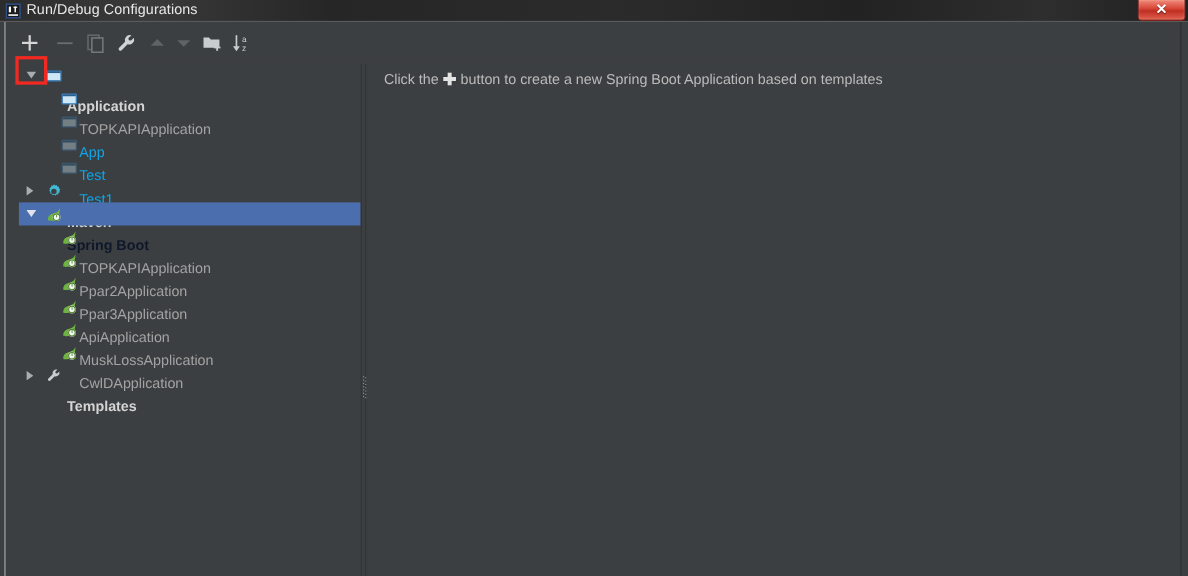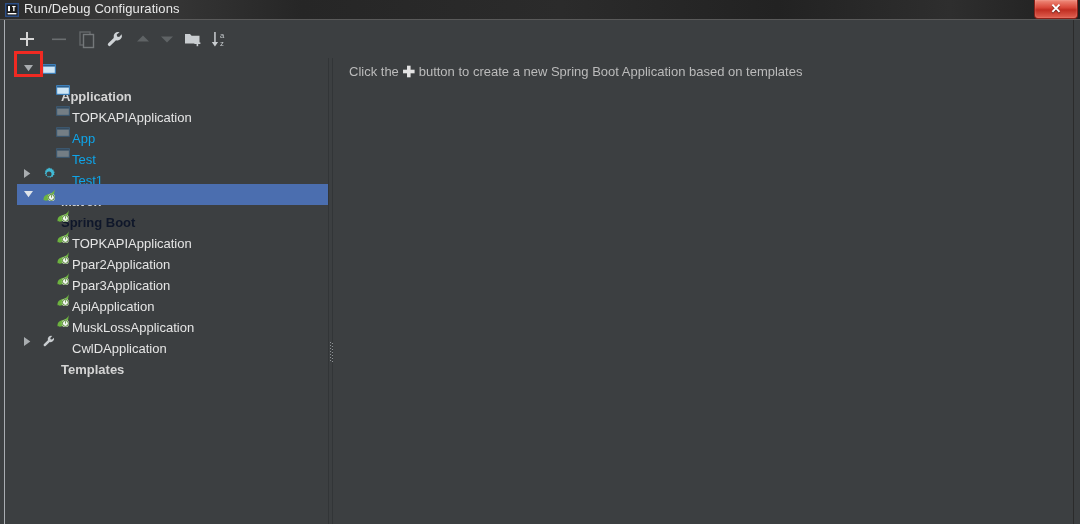--- a/index.html
+++ b/index.html
@@ -178,21 +178,21 @@
   .r-label {
     position: absolute;
     top: 0;
     font-size: 13px;
     margin-top: 28px;
   }
   .lvl0 .arrow { left: 4px; }
   .lvl0 .r-icon { left: 24px; }
   .lvl0 .r-label { left: 44px; font-weight: bold; color: #d4d4d4; }
   .lvl1 .r-icon { left: 38px; }
-  .lvl1 .r-label { left: 55px; color: #e5e5e5; font-weight: normal; }
+  .lvl1 .r-label { left: 55px; color: #a3a3a3; font-weight: normal; }
   .lvl1.dim .r-label { color: #0ea5e9; }
   .lvl1.dim .r-icon { opacity: .38; }
   .row.selected .r-label { color: #0f172a; }
 </style>
 </head>
 <body>
 
 <div id="app">
 
   <div class="titlebar">

